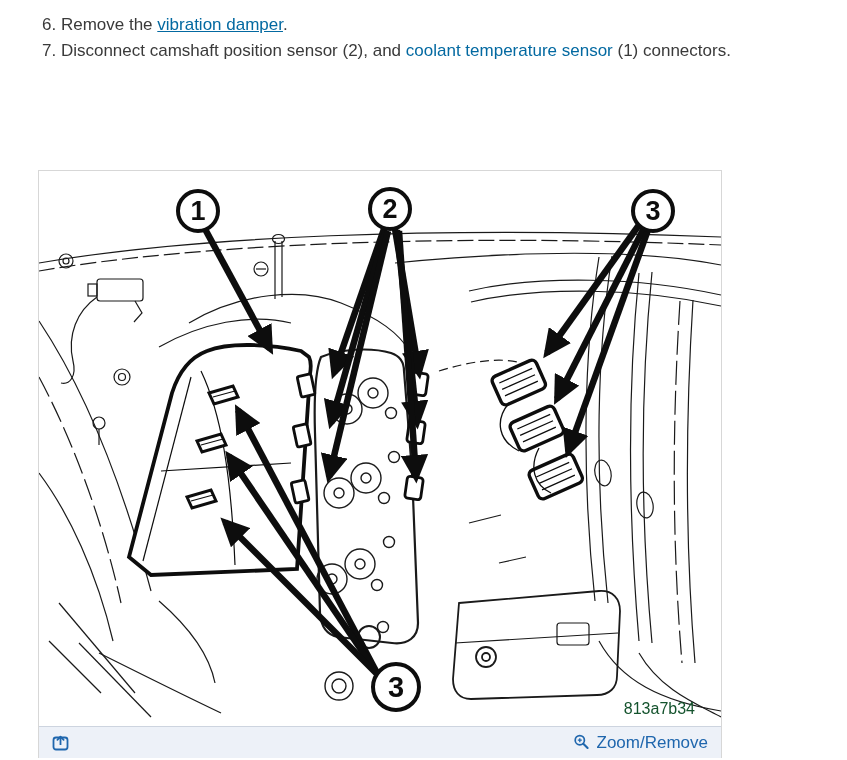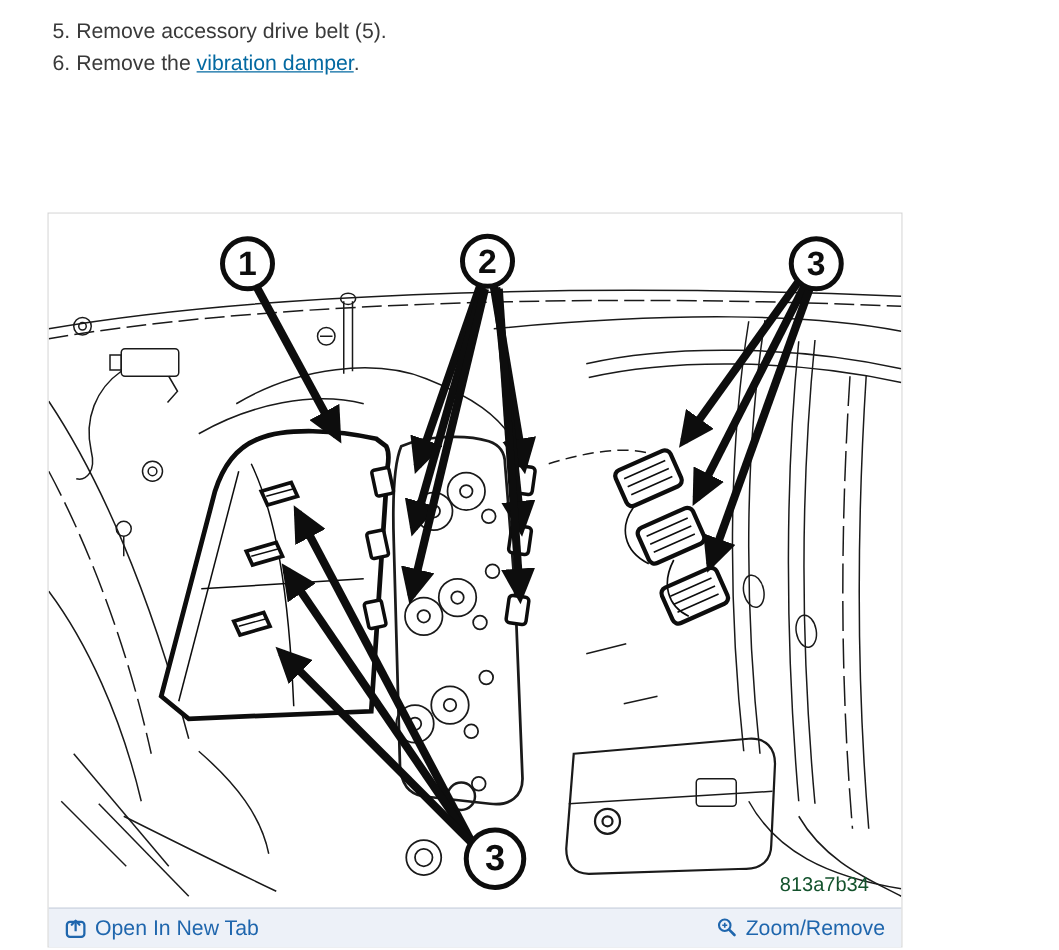--- a/index.html
+++ b/index.html
@@ -34,22 +34,22 @@
   .fig-link{display:flex;align-items:center;gap:7px;color:#1f66ad;
             font-size:17px;cursor:pointer;}
   .fig-link svg{display:block;}
 </style>
 </head>
 <body>
 
 <div class="page">
 
   <div class="steps">
-      <div class="step"><span>5. Remove accessory drive belt (5).</span></div>
       <div class="step"><span>6. Remove the </span><span class="link underline">vibration damper</span><span>.</span></div>
+      <div class="step"><span>7. Disconnect camshaft position sensor (2), and </span><span class="link">coolant temperature sensor</span><span> (1) connectors.</span></div>
     </div>
 
   <div class="figure">
     <div class="drawing">
 
       <svg width="682" height="555" viewBox="0 0 682 555">
         <defs>
           <marker id="ah" markerUnits="strokeWidth" markerWidth="4.6" markerHeight="4.2" refX="3.4" refY="2.1" orient="auto">
             <path d="M0,0 L4.4,2.1 L0,4.2 Z" fill="#0d0d0d"></path>
           </marker>
@@ -208,21 +208,20 @@
 
     <div class="fig-footer">
       <div class="fig-link">
         <span>
           <svg width="17" height="17" viewBox="0 0 17 17">
             <rect x="1.5" y="3.5" width="14" height="12" rx="2.5" fill="none" stroke="#1f66ad" stroke-width="1.8"></rect>
             <path d="M8.5,11 L8.5,3" stroke="#1f66ad" stroke-width="1.8" fill="none"></path>
             <path d="M5.4,5.8 L8.5,2.6 L11.6,5.8" stroke="#1f66ad" stroke-width="1.8" fill="none" stroke-linecap="round" stroke-linejoin="round"></path>
           </svg>
         </span>
-        <span>Open In New Tab</span>
       </div>
       <div class="fig-link">
         <span>
           <svg width="17" height="17" viewBox="0 0 17 17">
             <circle cx="6.8" cy="6.2" r="4.6" fill="none" stroke="#1f66ad" stroke-width="1.7"></circle>
             <path d="M10.3,9.7 L14.6,14" stroke="#1f66ad" stroke-width="2.1" stroke-linecap="round"></path>
             <path d="M6.8,4.2 L6.8,8.2 M4.8,6.2 L8.8,6.2" stroke="#1f66ad" stroke-width="1.3"></path>
           </svg>
         </span>
         <span>Zoom/Remove</span>

